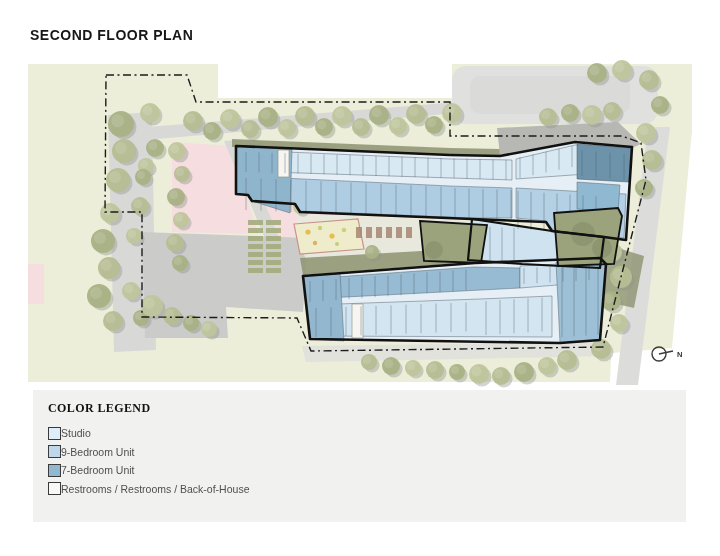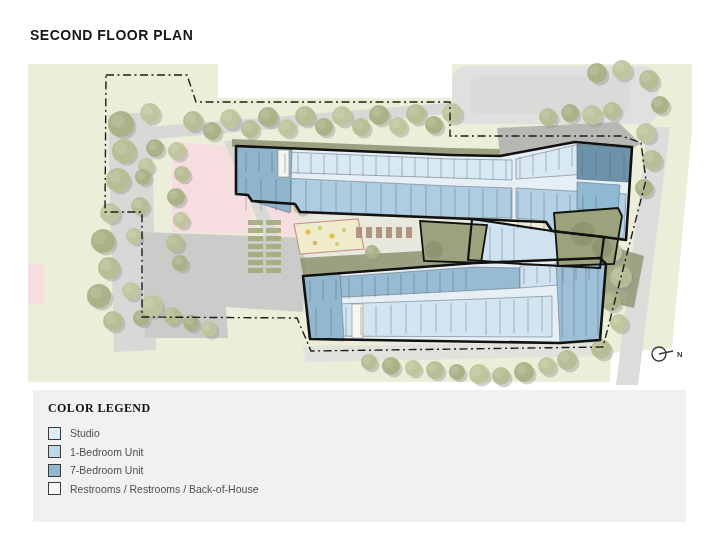--- a/index.html
+++ b/index.html
@@ -7,21 +7,21 @@
         font-family:"Liberation Sans",sans-serif;}
   .plan-title{position:absolute;left:30px;top:27px;font-size:14px;font-weight:700;
         letter-spacing:.5px;color:#161616;}
   .plan-svg{position:absolute;left:0;top:0;}
   .legend-panel{position:absolute;left:33px;top:390px;width:653px;height:133px;background:#f1f1f0;}
   .legend-title{position:absolute;left:15px;top:11px;font-size:12px;font-weight:700;
         letter-spacing:.4px;color:#111;font-family:Liberation Serif, serif;}
   .legend-items{position:absolute;left:15px;top:34px;}
   .legend-row{display:flex;align-items:center;height:18.5px;}
   .legend-swatch{width:13px;height:13px;border:1.3px solid #3a3a3a;box-sizing:border-box;flex:0 0 13px;}
-  .legend-label{margin-left:9px;font-size:10.5px;color:#4f4f4f;}
+  .legend-label{font-size:10.5px;color:#4f4f4f;}
 </style>
 </head>
 <body>
 
 <div class="page">
 
   <div class="plan-title">SECOND FLOOR PLAN</div>
 
   <svg class="plan-svg" width="720" height="390" viewBox="0 0 720 390">
 
@@ -455,21 +455,21 @@
 
   <div class="legend-panel">
     <div class="legend-title">COLOR LEGEND</div>
     <div class="legend-items">
       <div class="legend-row">
         <span class="legend-swatch" style="background-color: rgb(221, 238, 248);"></span>
         <span class="legend-label">Studio</span>
       </div>
       <div class="legend-row">
         <span class="legend-swatch" style="background-color: rgb(188, 216, 234);"></span>
-        <span class="legend-label">1-Bedroom Unit</span>
+        <span class="legend-label">9-Bedroom Unit</span>
       </div>
       <div class="legend-row">
         <span class="legend-swatch" style="background-color: rgb(143, 184, 209);"></span>
         <span class="legend-label">7-Bedroom Unit</span>
       </div>
       <div class="legend-row">
         <span class="legend-swatch" style="background-color: rgb(248, 248, 246);"></span>
         <span class="legend-label">Restrooms / Restrooms / Back-of-House</span>
       </div>
     </div>

